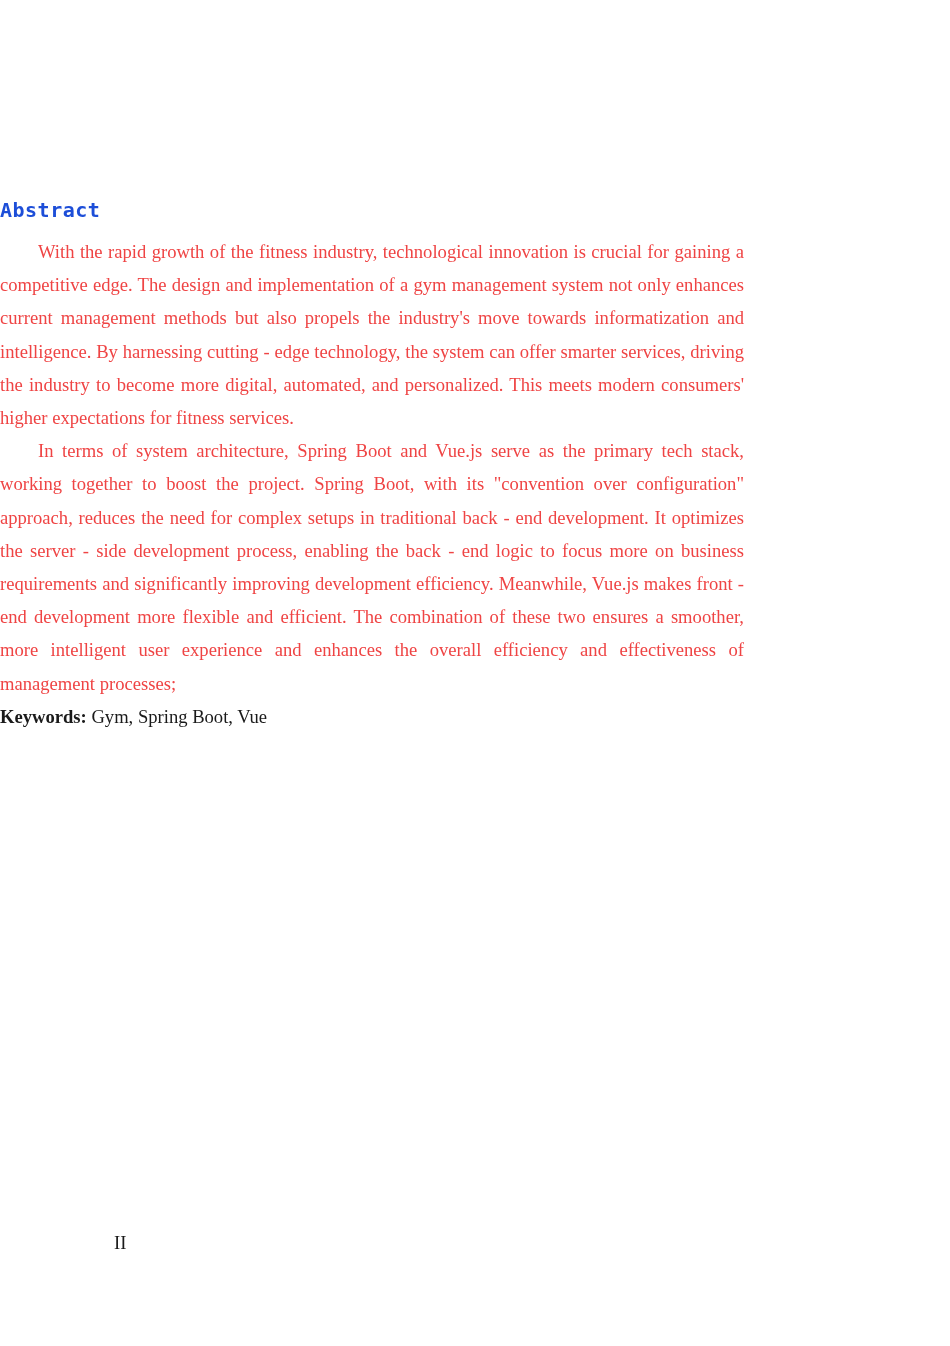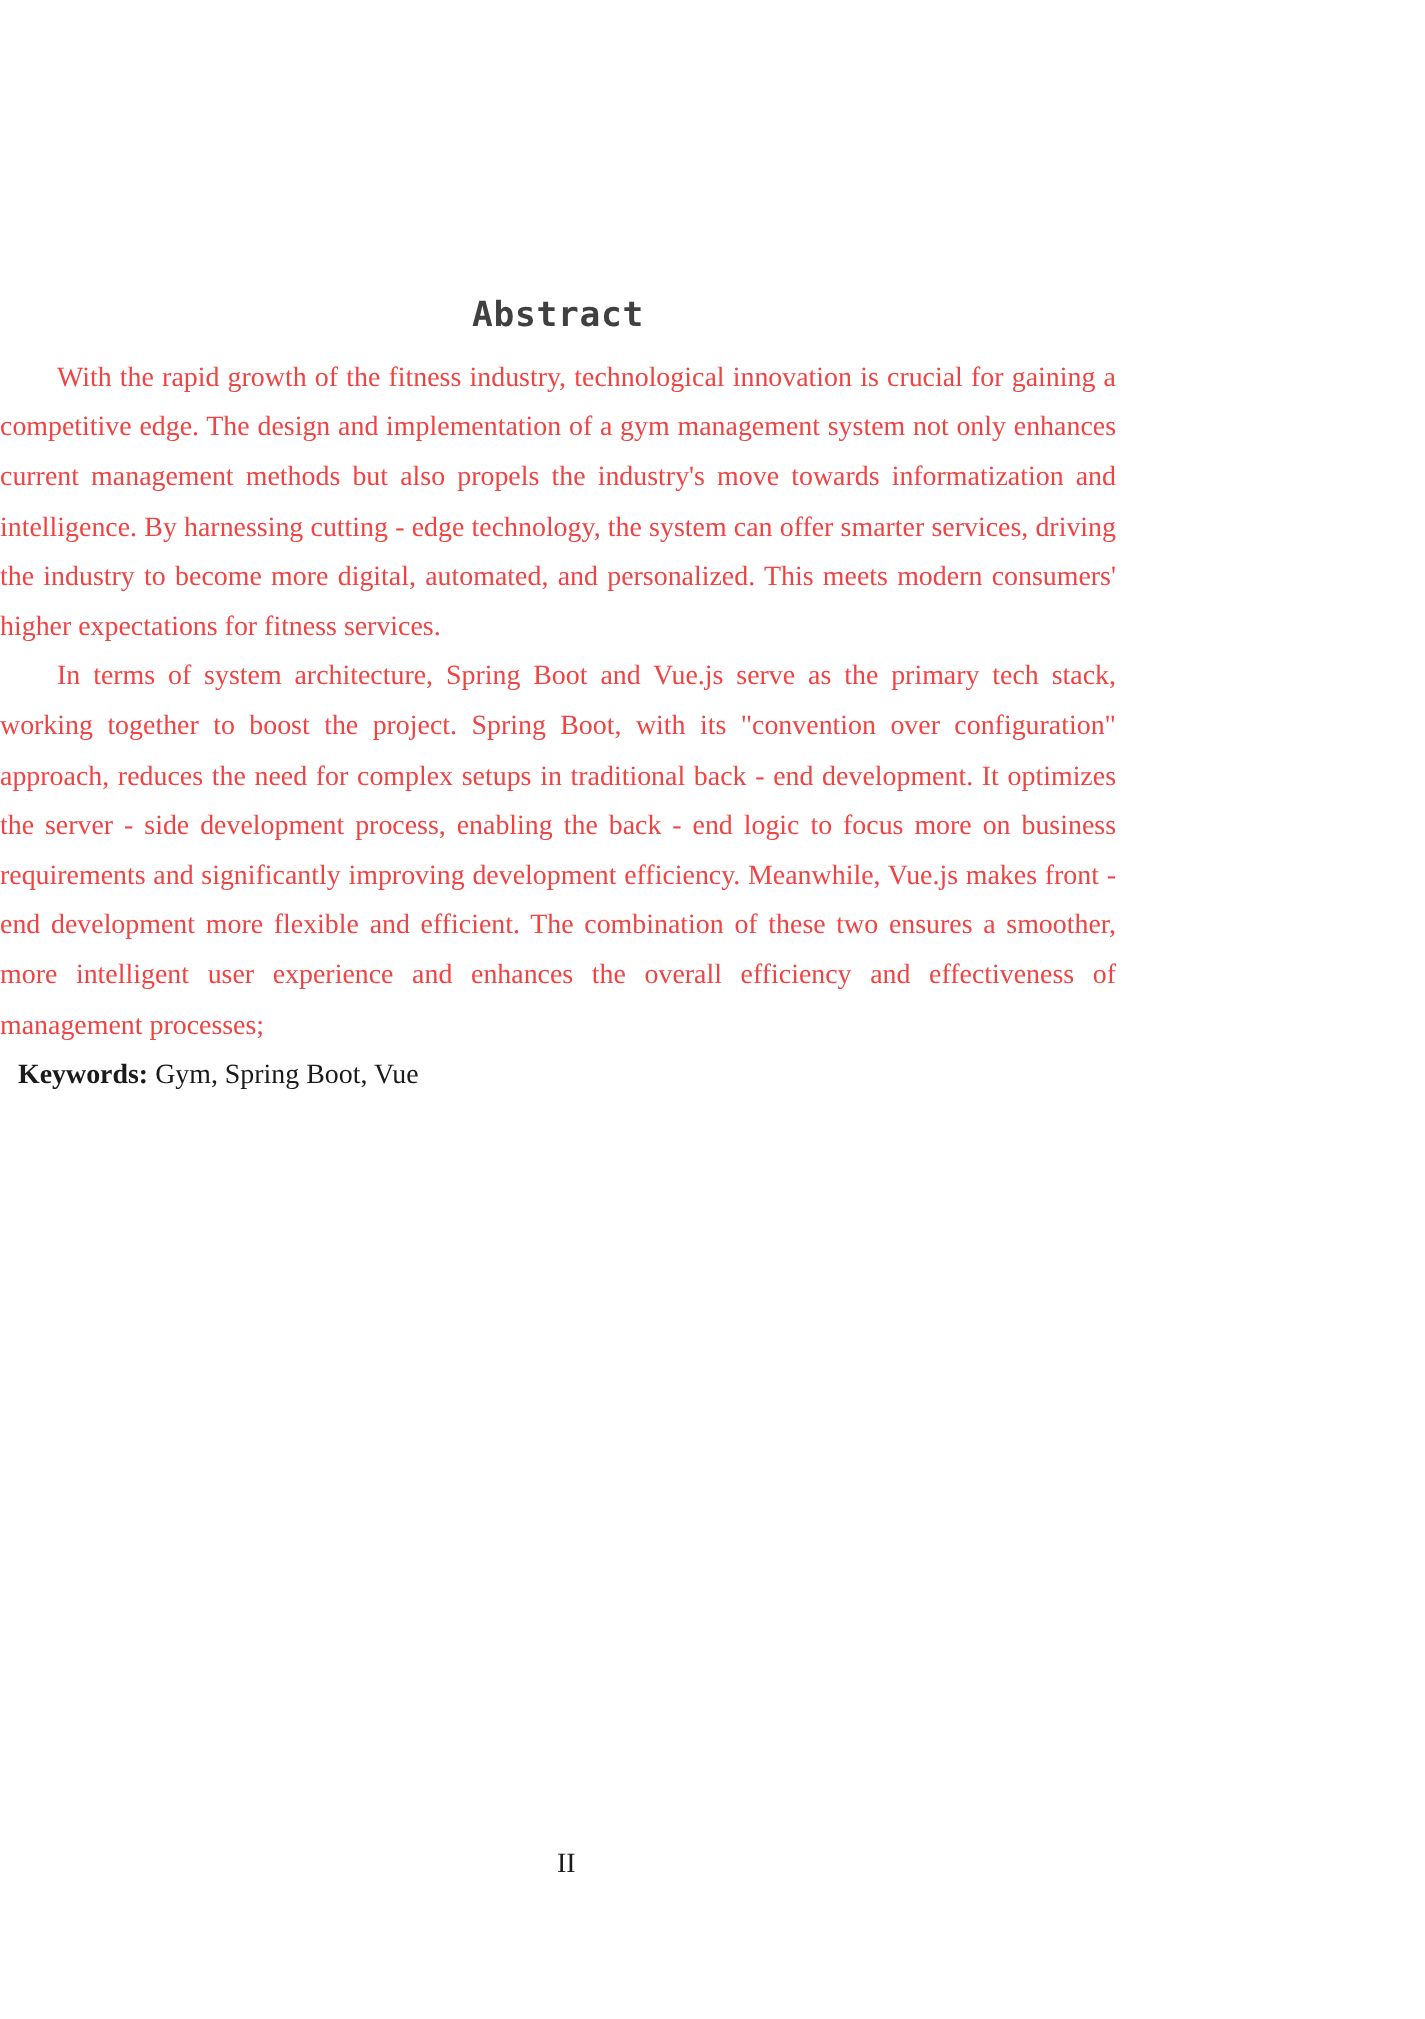--- a/index.html
+++ b/index.html
@@ -14,24 +14,24 @@
     height: 1346px;
     margin: 0 auto;
     background: #ffffff;
     overflow: hidden;
     box-sizing: border-box;
   }
 
   .abstract-heading {
     font-family: "DejaVu Sans Mono", "Liberation Mono", monospace;
     font-weight: bold;
-    font-size: 23px;
+    font-size: 20px;
     letter-spacing: 0.5px;
-    color: #404040;
-    text-align: center;
+    color: #1d4ed8;
+    text-align: left;
     margin: 0;
     padding: 0;
     position: absolute;
     top: 195px;
     left: 0;
     width: 744px;
     line-height: 30px;
   }
 
   .body-block {
@@ -61,29 +61,28 @@
     line-height: 33.2px;
     color: #1a1a1a;
     text-align: left;
     margin: 0;
     padding: 0;
     text-indent: 0;
   }
 
   .keywords-label {
     font-weight: bold;
-    padding-left: 12px;
   }
 
   .page-number {
     position: absolute;
     left: 114px;
     top: 1231px;
     width: 527px;
-    text-align: center;
+    text-align: left;
     font-family: "Liberation Serif", "DejaVu Serif", serif;
     font-size: 18.6px;
     line-height: 24px;
     color: #1a1a1a;
   }
 </style>
 </head>
 <body>
 
 <div class="page">

